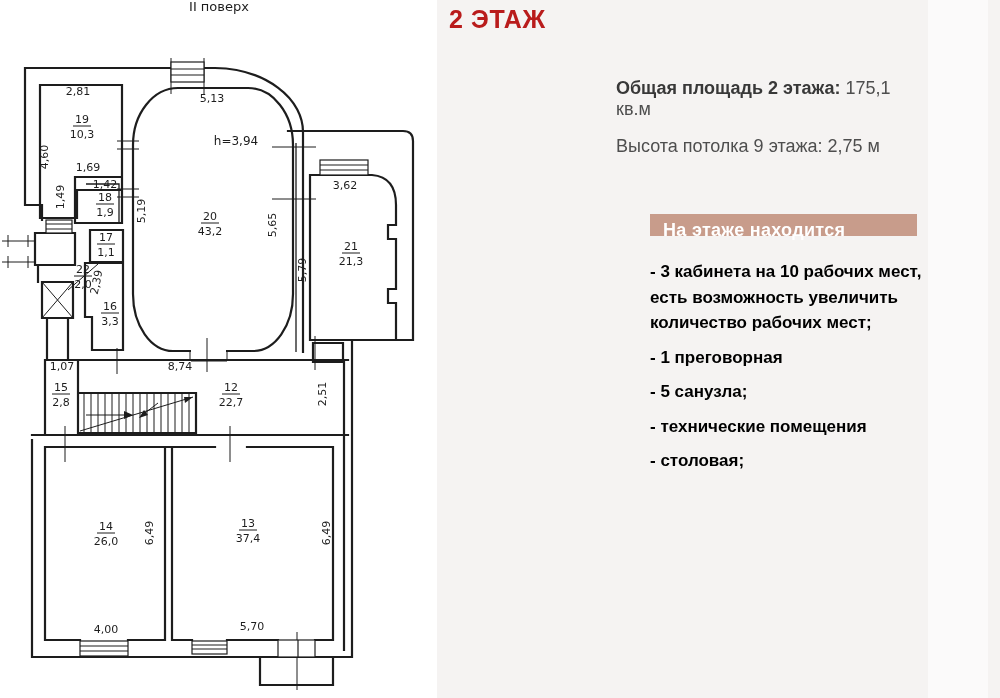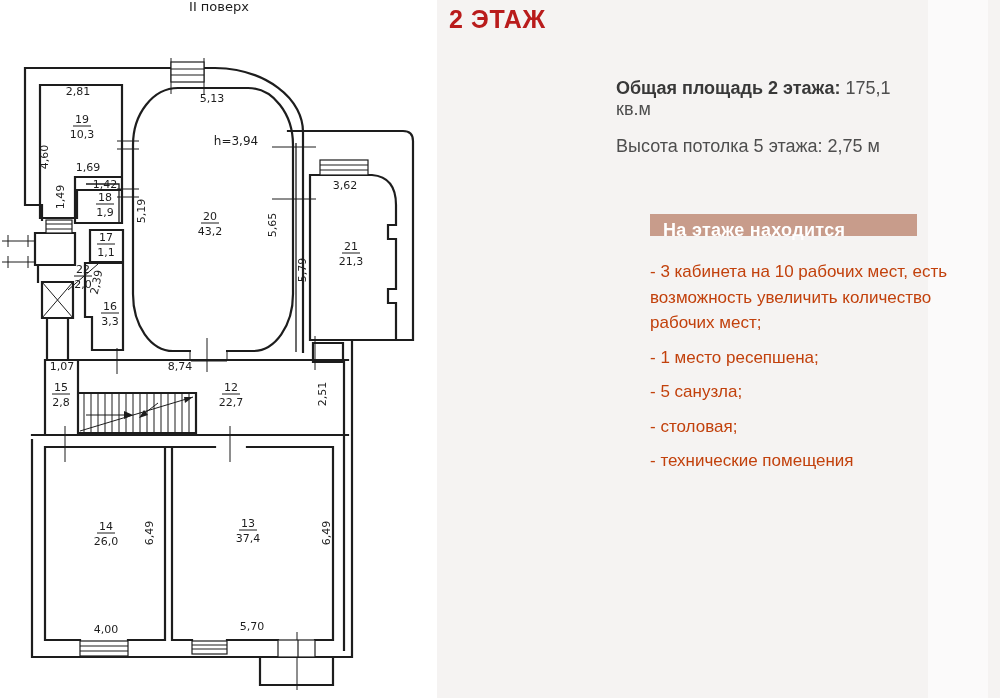--- a/index.html
+++ b/index.html
@@ -11,21 +11,21 @@
   #page-title{position:absolute;left:449px;top:5px;font-size:25px;font-weight:bold;
     letter-spacing:0.6px;color:#b91c1c;}
   .panel{position:absolute;left:616px;width:300px;color:#4e4e4e;}
   #area-line{top:78px;font-size:18px;}
   #area-line b{color:#383838;}
   #ceiling-line{top:136px;font-size:18px;}
   #floor-banner{position:absolute;left:650px;top:214px;width:254px;height:22px;
     background:#c89c8b;color:#ffffff;font-weight:bold;font-size:18px;line-height:33px;
     padding-left:13px;letter-spacing:0.3px;}
   #features{position:absolute;left:650px;top:259px;width:302px;font-size:17px;
-    color:#c2410c;}
+    color:#000000;font-weight:bold;}
   #features div{line-height:1.5;margin:0 0 9px 0;}
   svg text{font-family:"DejaVu Sans", sans-serif;fill:#1d1d1d;}
 </style>
 </head>
 <body>
 
 <div id="stage" style="background: rgb(245, 243, 242);">
   <div id="scan"></div>
   <div id="right-strip"></div>
 
@@ -162,28 +162,28 @@
   </svg>
 
   <div id="page-title">2 ЭТАЖ</div>
 
   <div id="area-line" class="panel">
     <b>Общая площадь 2 этажа:</b>
     <span>175,1 кв.м</span>
   </div>
 
   <div id="ceiling-line" class="panel">
-    <span>Высота потолка 5 этажа:</span>
+    <span>Высота потолка 9 этажа:</span>
     <span>2,75 м</span>
   </div>
 
   <div id="floor-banner" style="background: rgb(200, 156, 139); color: rgb(255, 255, 255);">
     <span>На этаже находится</span>
   </div>
 
   <div id="features">
     <div>- 3 кабинета на 10 рабочих мест, есть возможность увеличить количество рабочих мест;</div>
-    <div>- 1 место ресепшена;</div>
+    <div>- 1 преговорная</div>
     <div>- 5 санузла;</div>
+    <div>- технические помещения</div>
     <div>- столовая;</div>
-    <div>- технические помещения</div>
   </div>
 </div>
 
 </body></html>

